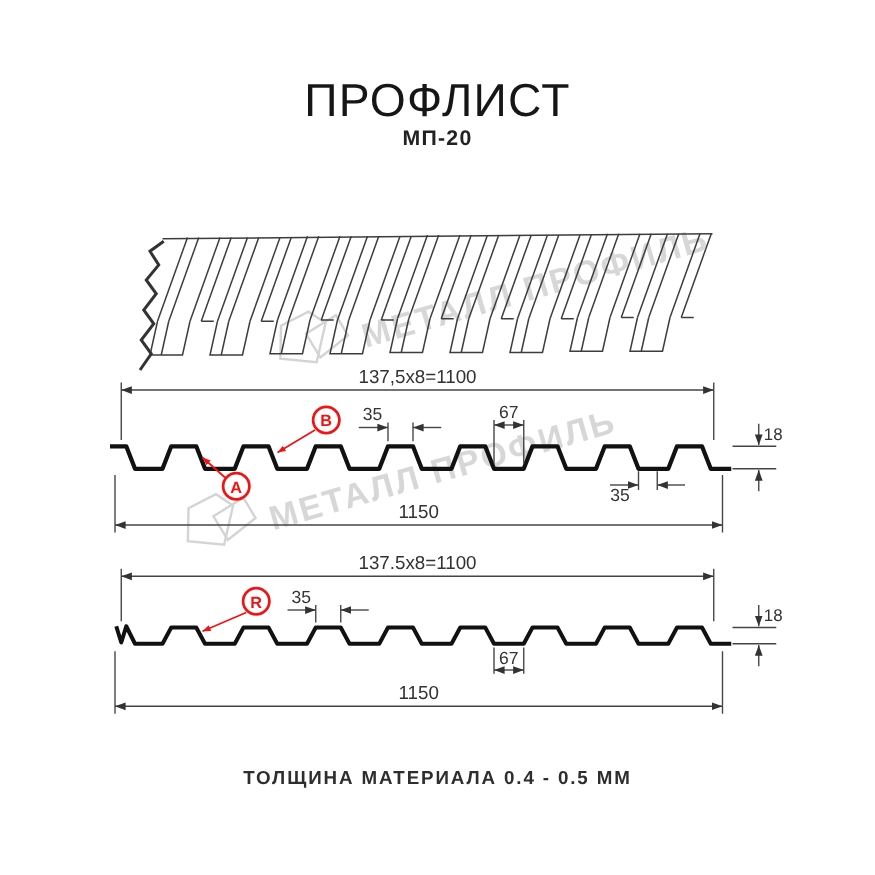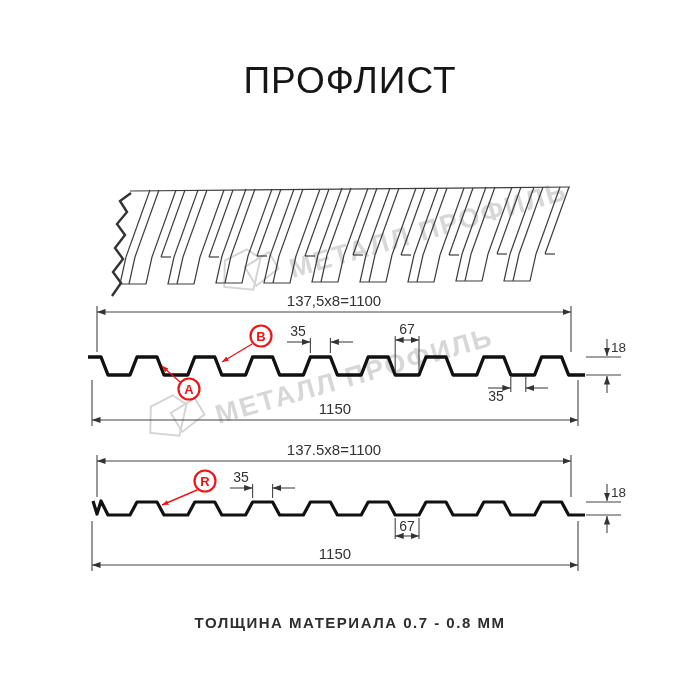--- a/index.html
+++ b/index.html
@@ -22,20 +22,21 @@
   svg.diagram{position:absolute;left:0;top:0;z-index:2;}
   .dimtext{font-family:"Liberation Sans",sans-serif;fill:#333;}
   .marktext{font-family:"Liberation Sans",sans-serif;fill:#f01414;font-weight:bold;}
 </style>
 </head>
 <body>
 
 <div class="stage">
 
   <div class="title">ПРОФЛИСТ</div>
+  <div class="subtitle">МП-20</div>
 
   <div class="wm wm1">
     <span class="logo">
       <svg width="62" height="48" viewBox="0 0 64 48" fill="none" stroke="#d4d4d4" stroke-width="2">
         <path d="M3,33 L11,7 L36,2 L47,15 L31,44 Z"></path>
         <path d="M29,19 L57,11 L62,30 L35,41 Z"></path>
       </svg>
     </span>
     <span>МЕТАЛЛ ПРОФИЛЬ</span>
   </div>
@@ -173,14 +174,14 @@
       <text class="dimtext" x="335" y="559" font-size="15" text-anchor="middle">1150</text>
 
       <g>
         <line x1="197" y1="490" x2="162" y2="505" stroke="#f01414" stroke-width="1.4" marker-end="url(#mR)"></line>
         <circle cx="205" cy="481" r="10.5" fill="none" stroke="#f01414" stroke-width="2.2"></circle>
         <text class="marktext" x="205" y="486" font-size="13" text-anchor="middle">R</text>
       </g>
     </g>
   </svg>
 
-  <div class="footer">ТОЛЩИНА МАТЕРИАЛА 0.7 - 0.8 ММ</div>
+  <div class="footer">ТОЛЩИНА МАТЕРИАЛА 0.4 - 0.5 ММ</div>
 </div>
 
 </body></html>

